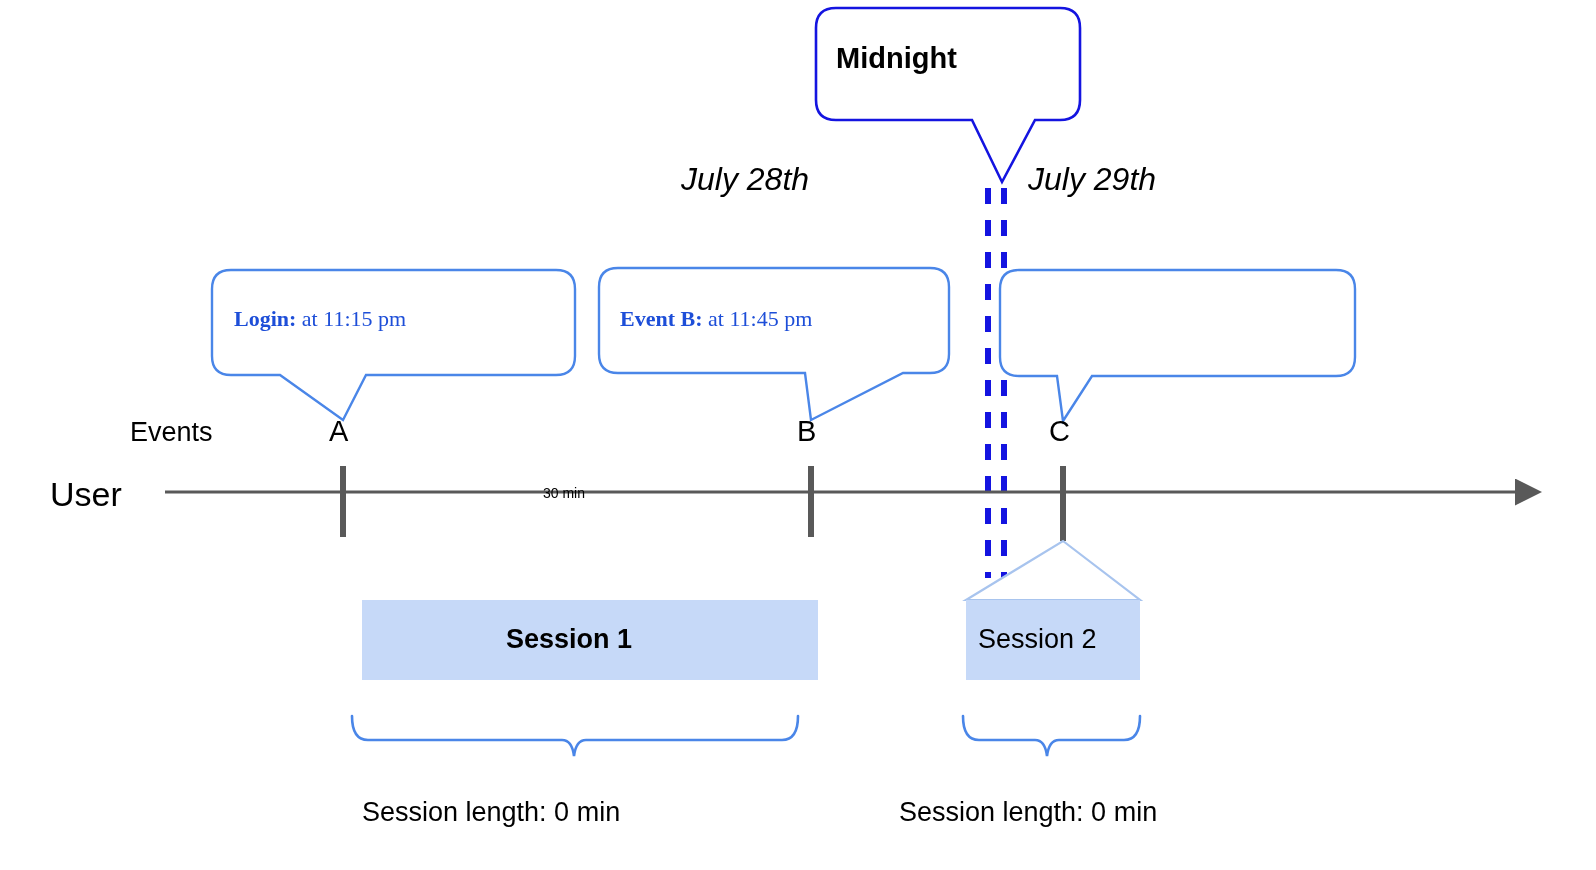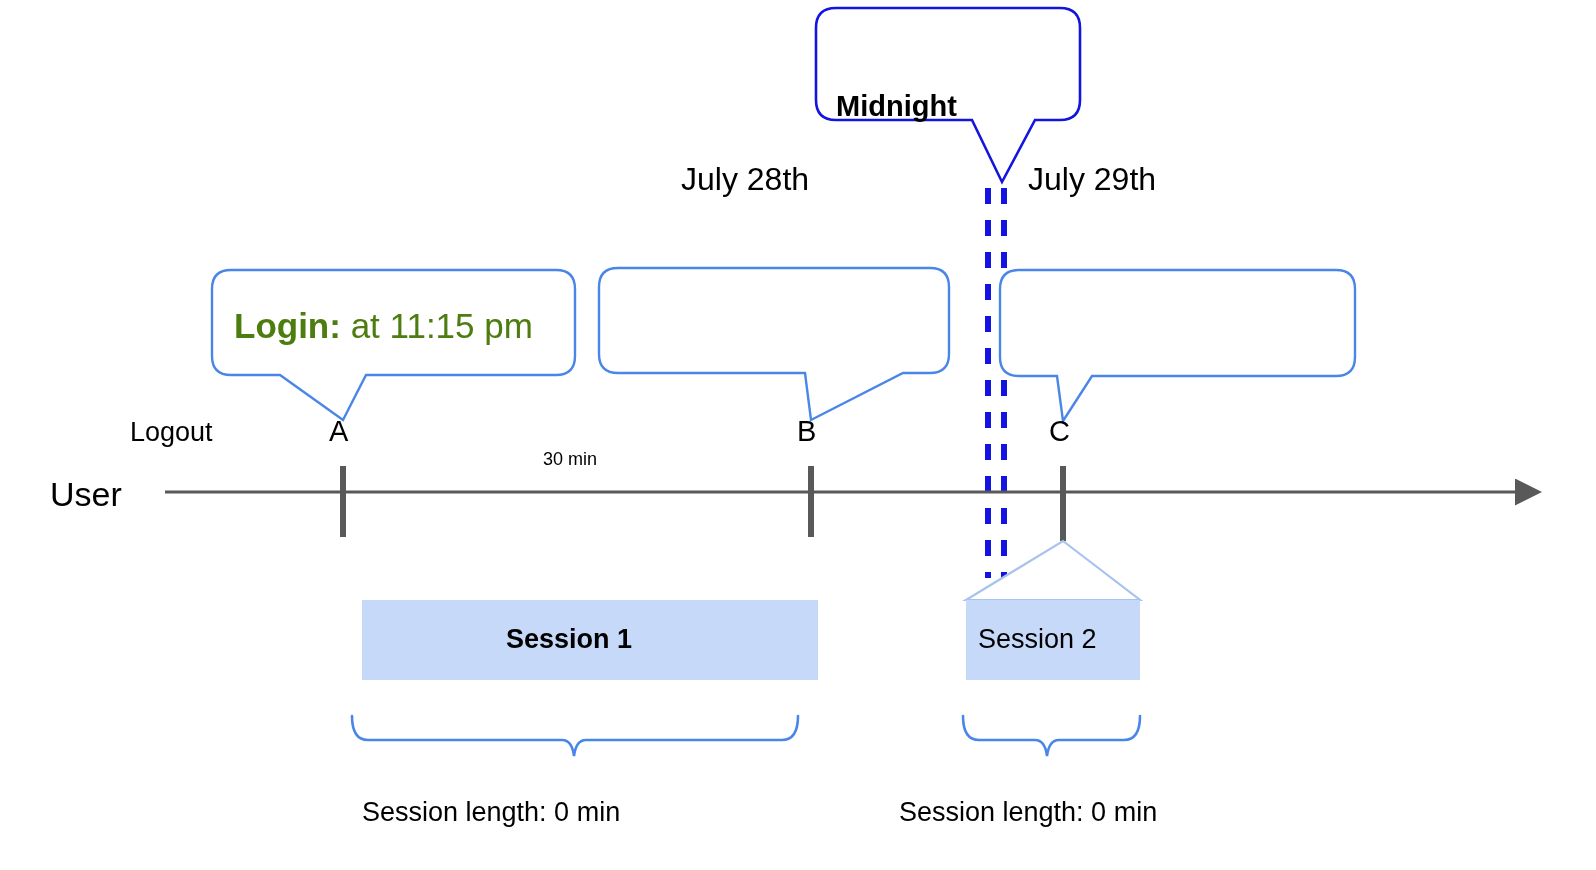--- a/index.html
+++ b/index.html
@@ -27,43 +27,42 @@
   .lbl {
     position: absolute;
     white-space: nowrap;
     font-family: "Liberation Sans", sans-serif;
     color: #000000;
     line-height: 1;
   }
   .callout-text {
     position: absolute;
     white-space: nowrap;
-    font-size: 35px;
-    font-family: Liberation Sans, sans-serif;
-    color: #4d7c0f;
+    font-size: 22px;
+    font-family: Liberation Serif, serif;
+    color: #1d4ed8;
     line-height: 1;
   }
   .callout-text b {
     font-weight: bold;
   }
   .midnight-text {
     position: absolute;
     white-space: nowrap;
     font-size: 29px;
     font-weight: bold;
     font-family: "Liberation Sans", sans-serif;
     color: #000000;
     line-height: 1;
-    margin-top: 48px;
   }
-  .date-lbl { font-size: 32px; }
+  .date-lbl { font-size: 32px; font-style: italic; }
   .axis-lbl-user { font-size: 34px; }
   .axis-lbl-events { font-size: 27px; }
   .event-letter { font-size: 29px; }
-  .dur-lbl { font-size: 18px; }
+  .dur-lbl { font-size: 14px; margin-top: 36px; }
   .session-lbl {
     position: absolute;
     white-space: nowrap;
     font-size: 27px;
     font-family: "Liberation Sans", sans-serif;
     color: #000000;
     line-height: 1;
   }
   .sesslen-lbl { font-size: 27px; }
 </style>
@@ -118,22 +117,25 @@
   </svg>
 
   <div class="midnight-text" style="left:836px; top:44px;">Midnight</div>
 
   <div class="lbl date-lbl" style="left:681px; top:163px;">July 28th</div>
   <div class="lbl date-lbl" style="left:1028px; top:163px;">July 29th</div>
 
   <div class="callout-text" style="left:234px; top:308px;">
     <b>Login:</b><span> at 11:15 pm</span>
   </div>
+  <div class="callout-text" style="left:620px; top:308px;">
+    <b>Event B:</b><span> at 11:45 pm</span>
+  </div>
 
-  <div class="lbl axis-lbl-events" style="left:130px; top:419px;">Logout</div>
+  <div class="lbl axis-lbl-events" style="left:130px; top:419px;">Events</div>
   <div class="lbl axis-lbl-user" style="left:50px; top:477px;">User</div>
 
   <div class="lbl event-letter" style="left:329px; top:417px;">A</div>
   <div class="lbl event-letter" style="left:797px; top:417px;">B</div>
   <div class="lbl event-letter" style="left:1049px; top:417px;">C</div>
 
   <div class="lbl dur-lbl" style="left:543px; top:450px;">30 min</div>
 
   <div class="session-lbl" style="left:506px; top:626px;font-weight:bold;">Session 1</div>
   <div class="session-lbl" style="left:978px; top:626px;text-align:center;">Session 2</div>

